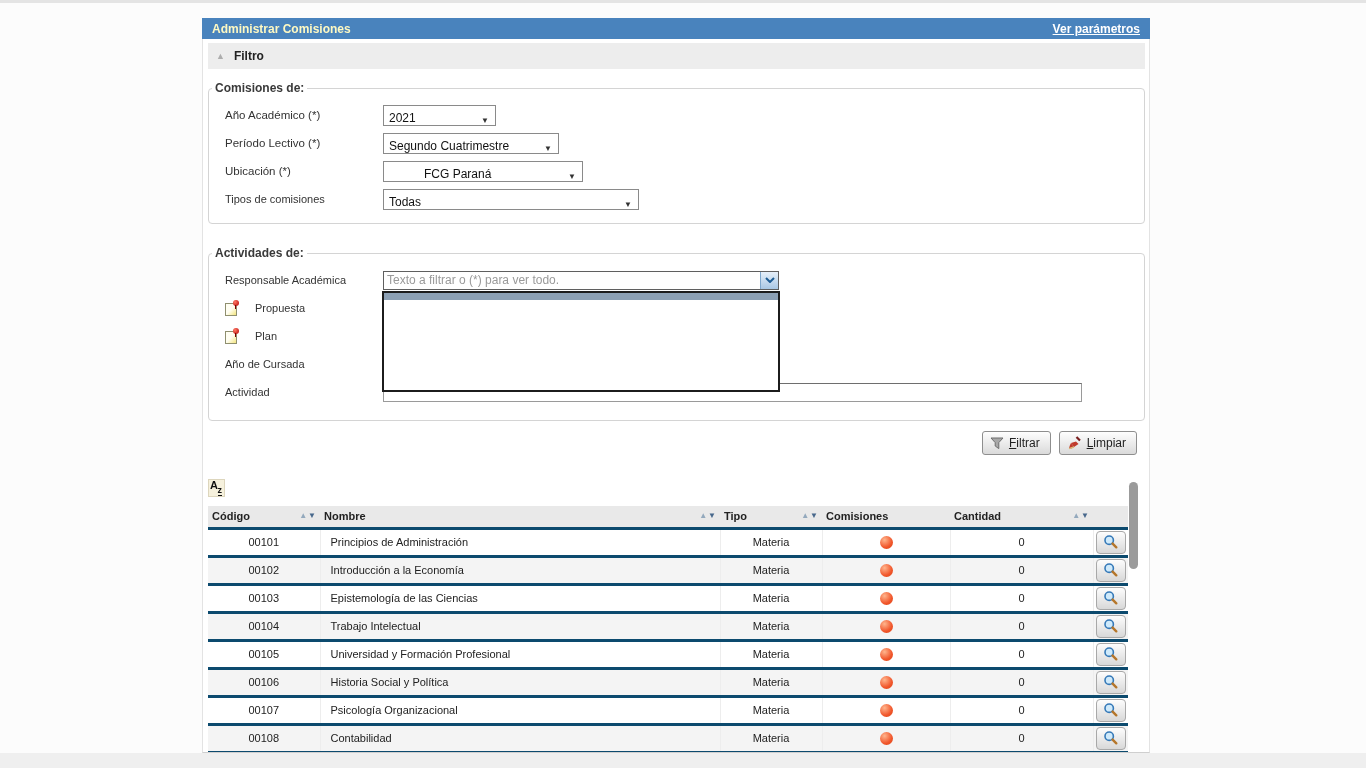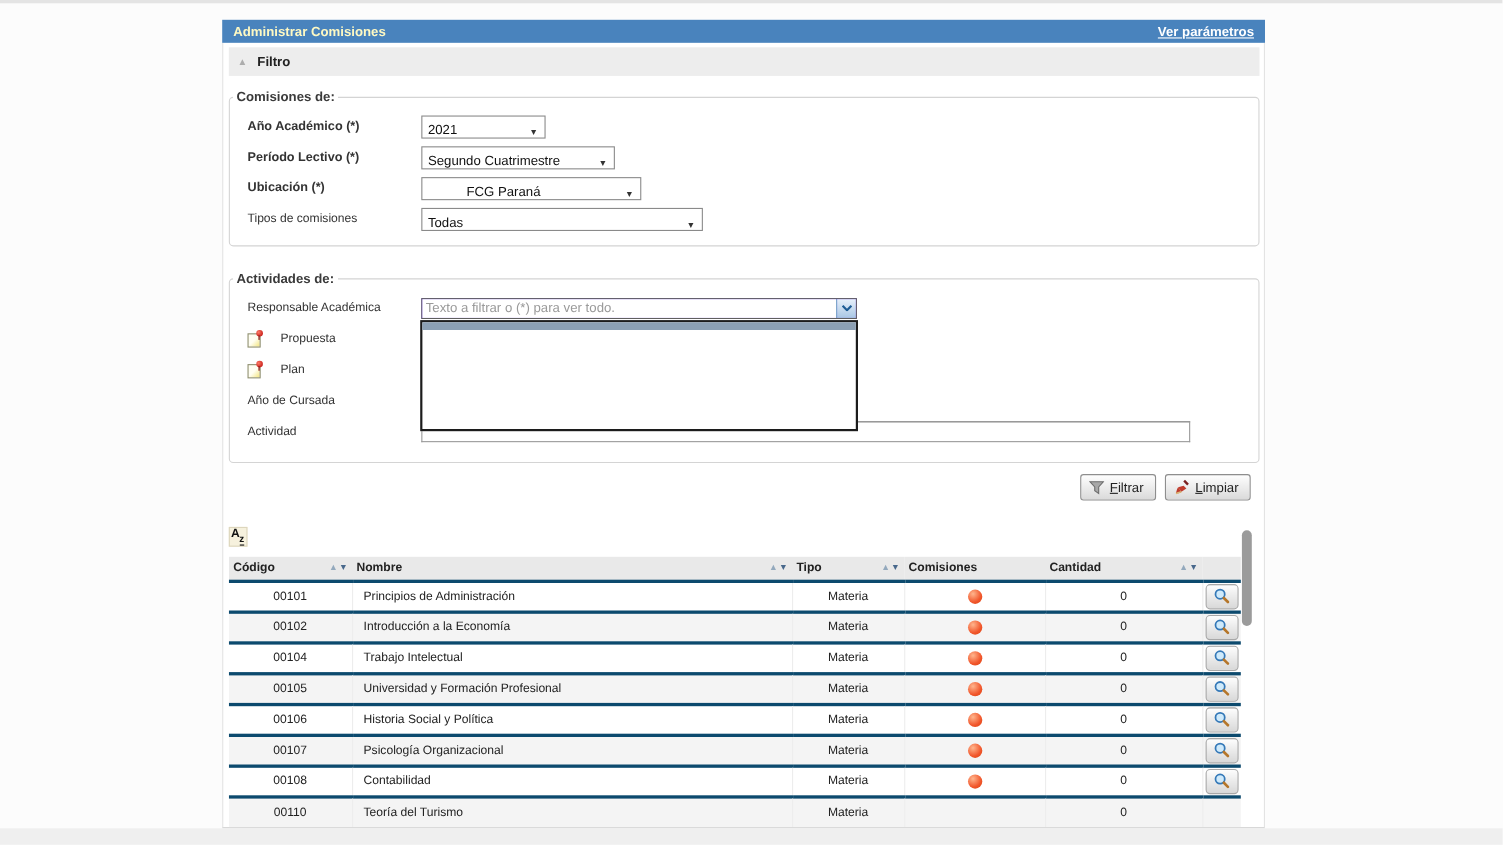--- a/index.html
+++ b/index.html
@@ -15,21 +15,21 @@
                 border-left:1px solid #e3e3e3; border-right:1px solid #e3e3e3; border-bottom:1px solid #cfcfcf; }
 
   .filtro-bar { margin:4px 4px 12px 5px; height:26px; background:#ededed; display:flex; align-items:center; gap:9px; padding-left:8px; cursor:pointer; }
   .tri-up { color:#adadad; font-size:9px; line-height:1; }
   .filtro-label { font-size:12px; font-weight:bold; color:#222; }
 
   fieldset { border:1px solid #d4d4d4; border-radius:4px; margin:0 4px 0 5px; padding:6px 0 10px 0; }
   legend { font-size:12px; font-weight:bold; color:#3a3a3a; margin-left:3px; padding:0 3px; }
   .frow { display:flex; align-items:center; height:28px; }
   .frow .flabel { width:174px; padding-left:16px; font-size:11px; color:#333; }
-  .flabel.b { font-weight:bold; font-size:11.5px; }
+  .flabel.b { font-weight:normal; font-size:11.5px; }
   .frow .flabel-icon { display:flex; align-items:center; gap:16px; padding-left:16px; width:174px; font-size:11px; color:#333; }
 
   .sel { height:21px; background:#fff; border:1px solid #8a8a8a; display:flex; align-items:flex-end; justify-content:space-between; padding:0 6px 0 5px; font-size:12px; color:#111; cursor:default; }
   .sel .sel-arrow { font-size:8px; color:#333; margin-left:8px; }
   .w-ano {width:113px;} .w-periodo {width:176px;} .w-ubicacion {width:200px;padding-left:40px;} .w-tipos {width:256px;}
 
   .fs2 { margin-top:22px; padding-bottom:14px; }
   .combo-wrap { position:relative; width:396px; }
   .combo { height:19px; border:1px solid #5f5f5f; background:#8b5cf6; display:flex; }
   .combo input { flex:1; border:none; outline:none; font-size:12px; padding:0 3px; color:#222; font-family:"Liberation Sans",sans-serif; }
@@ -275,20 +275,33 @@
               <td><span class="dot"></span></td>
               <td>0</td>
               <td><button class="lupa">
                     <svg width="16" height="16" viewBox="0 0 16 16">
                       <circle cx="6.2" cy="6.2" r="4.2" fill="#cfeafb" stroke="#3579b8" stroke-width="1.6"></circle>
                       <line x1="9.6" y1="9.6" x2="13.3" y2="13.3" stroke="#b5762a" stroke-width="2.4" stroke-linecap="round"></line>
                     </svg>
                   </button></td>
             </tr>
             <tr>
+              <td class="c-cod">00103</td>
+              <td class="c-nom">Epistemología de las Ciencias</td>
+              <td>Materia</td>
+              <td><span class="dot"></span></td>
+              <td>0</td>
+              <td><button class="lupa">
+                    <svg width="16" height="16" viewBox="0 0 16 16">
+                      <circle cx="6.2" cy="6.2" r="4.2" fill="#cfeafb" stroke="#3579b8" stroke-width="1.6"></circle>
+                      <line x1="9.6" y1="9.6" x2="13.3" y2="13.3" stroke="#b5762a" stroke-width="2.4" stroke-linecap="round"></line>
+                    </svg>
+                  </button></td>
+            </tr>
+            <tr>
               <td class="c-cod">00104</td>
               <td class="c-nom">Trabajo Intelectual</td>
               <td>Materia</td>
               <td><span class="dot"></span></td>
               <td>0</td>
               <td><button class="lupa">
                     <svg width="16" height="16" viewBox="0 0 16 16">
                       <circle cx="6.2" cy="6.2" r="4.2" fill="#cfeafb" stroke="#3579b8" stroke-width="1.6"></circle>
                       <line x1="9.6" y1="9.6" x2="13.3" y2="13.3" stroke="#b5762a" stroke-width="2.4" stroke-linecap="round"></line>
                     </svg>

